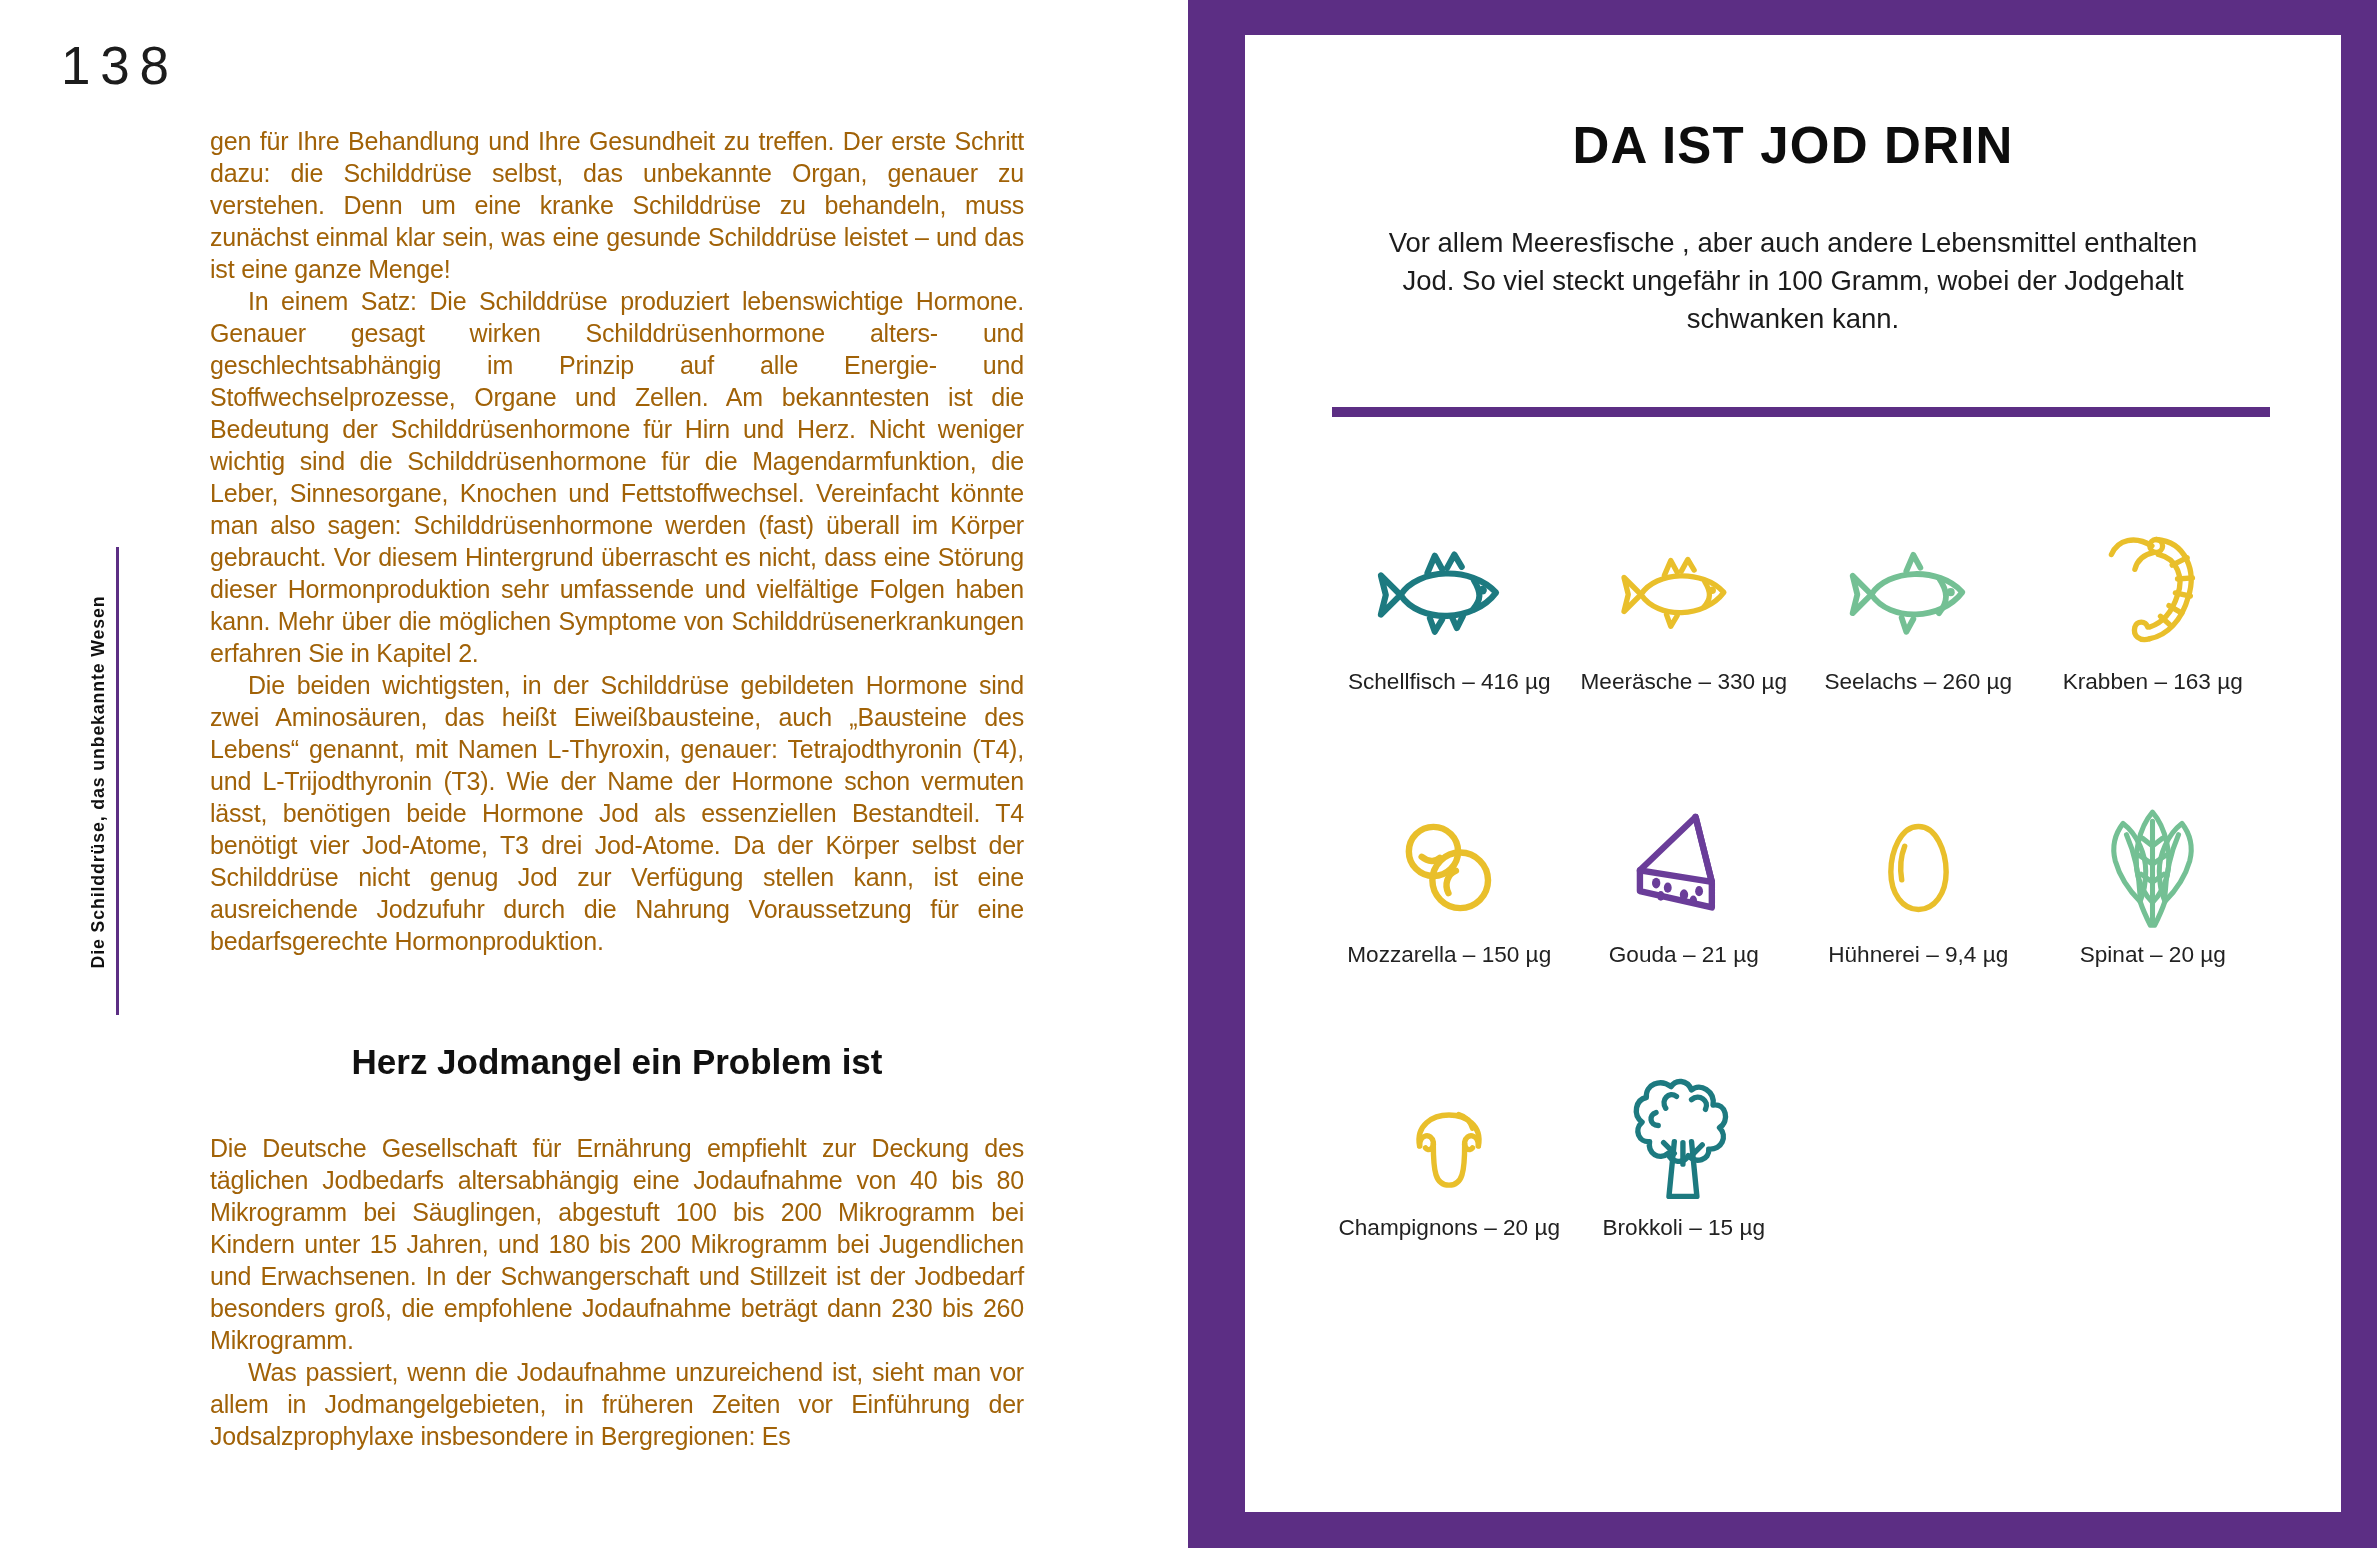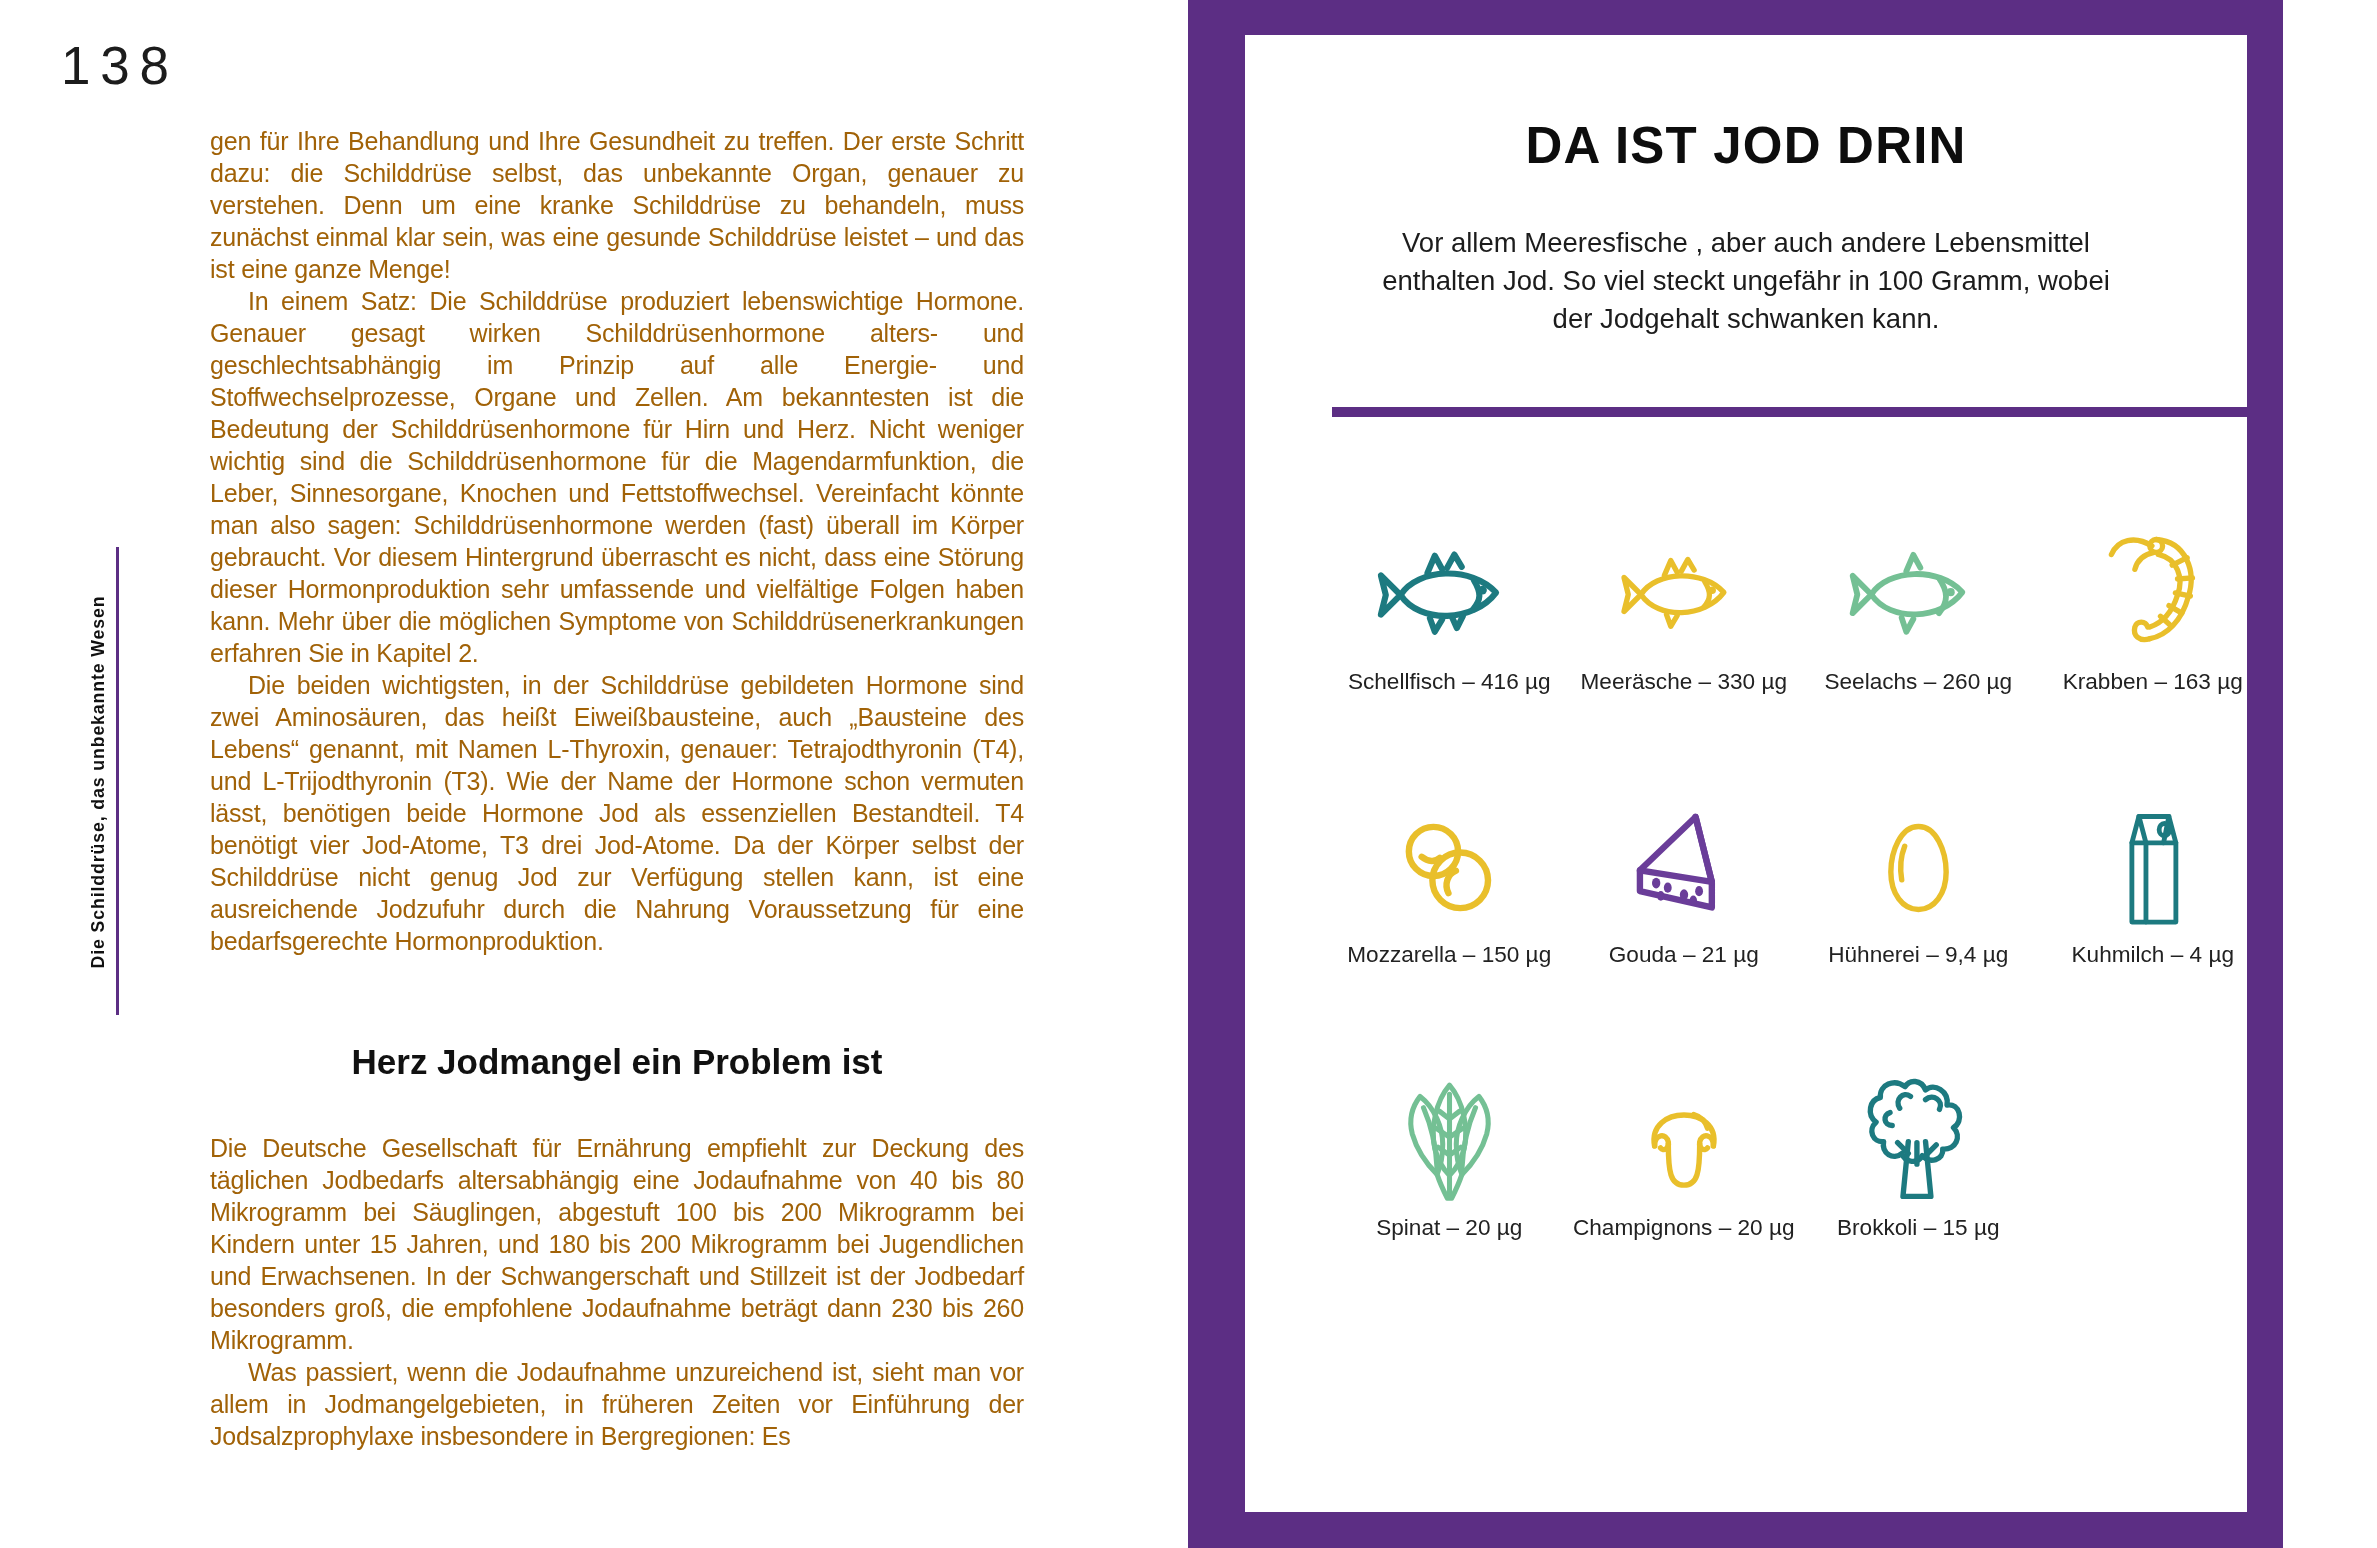--- a/index.html
+++ b/index.html
@@ -32,21 +32,21 @@
     font-size:25px; line-height:32px; letter-spacing:-0.2px;
     text-align:justify; color:#a16207;
   }
   .text-col p.indent { text-indent:38px; }
   .section-heading {
     font-size:35px; font-weight:bold; text-align:center; letter-spacing:0;
     margin:85px 0 50px 0; color:#111;
   }
 
   
-  .right-page { position:absolute; left:1188px; top:0; width:1095px; height:1549px; background:#5c2e84; }
+  .right-page { position:absolute; left:1188px; top:0; width:1189px; height:1549px; background:#5c2e84; }
   .panel { position:absolute; left:57px; top:35px; right:36px; bottom:37px; background:#ffffff; }
 
   .info-title {
     position:absolute; left:0; right:0; top:81px;
     text-align:center; font-size:51px; font-weight:bold; letter-spacing:1.2px; color:#0d0d0d;
   }
   .info-subtitle {
     position:absolute; left:122px; right:122px; top:189px;
     text-align:center; font-size:27.5px; line-height:38px; color:#1c1c1c;
   }
@@ -209,34 +209,20 @@
             <svg width="79" height="104" viewBox="0 0 80 100">
                 <g class="ic" stroke-width="5.5">
               <path d="M40 8 C58 8 68 33 68 54 C68 76 56 92 40 92 C24 92 12 76 12 54 C12 33 22 8 40 8 Z"></path>
               <path d="M26 28 C22 38 21 50 23 62"></path>
             </g>
               </svg>
           </div>
           <div class="food-label">Hühnerei – 9,4 µg</div>
         </div>
 
-        <div class="food-cell">
-          <div class="icon-box c-teal">
-            <svg width="88" height="125" viewBox="0 0 100 140">
-                <g class="ic" stroke-width="5.5">
-              <path d="M26 42 L34 12 L68 12 L76 42 L76 132 L26 132 Z"></path>
-              <path d="M26 42 L76 42"></path>
-              <path d="M34 12 L42 42 M68 12 L62 42"></path>
-              <ellipse cx="63" cy="27" rx="6" ry="7"></ellipse>
-              <path d="M42 42 L42 132"></path>
-            </g>
-              </svg>
-          </div>
-          <div class="food-label">Kuhmilch – 4 µg</div>
-        </div>
 
         <div class="food-cell">
           <div class="icon-box c-green">
             <svg width="113" height="125" viewBox="0 0 100 110">
                 <g class="ic" stroke-width="4.5">
               <path d="M50 6 C62 20 67 44 63 62 C60 74 55 81 50 86 C45 81 40 74 37 62 C33 44 38 20 50 6 Z"></path>
               <path d="M50 14 L50 86"></path>
               <path d="M50 36 L59 29 M50 36 L41 29 M50 52 L62 44 M50 52 L38 44 M50 68 L60 61 M50 68 L40 61"></path>
               <path d="M24 16 C37 26 44 44 44 58 C44 70 42 78 39 85 C30 76 21 63 17 49 C14 37 17 25 24 16 Z"></path>
               <path d="M27 26 C34 42 38 58 39 80"></path>

